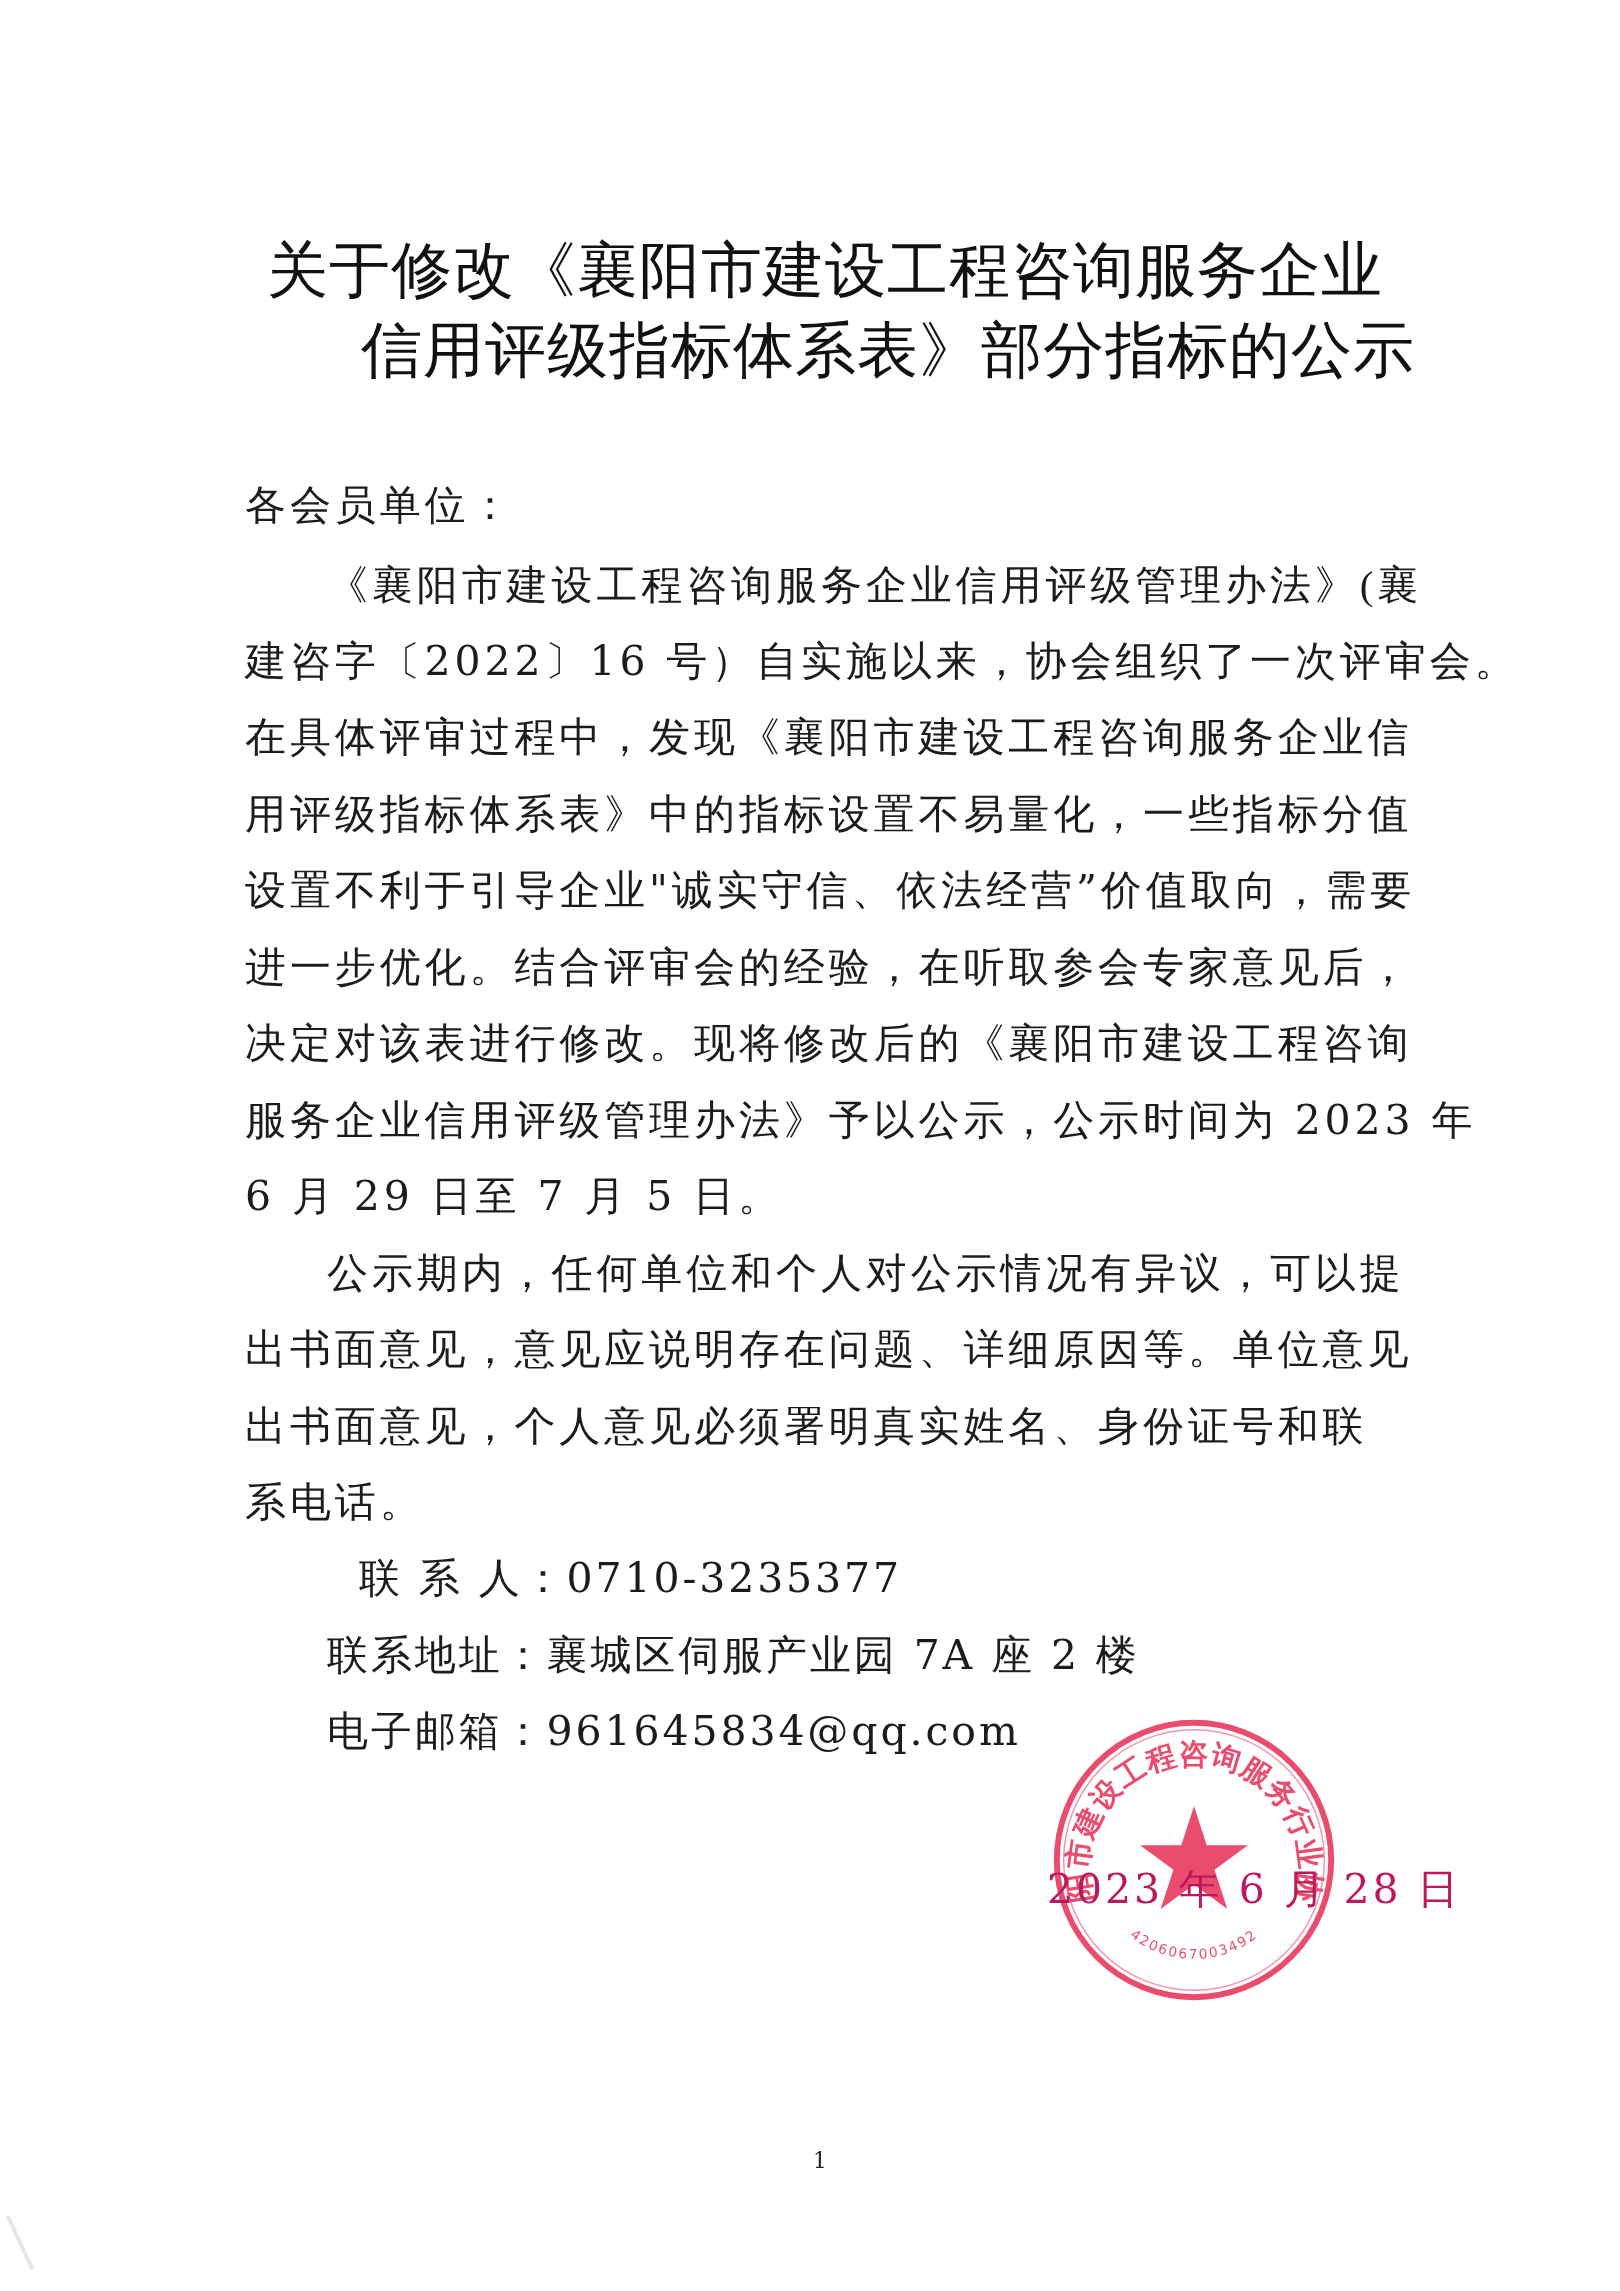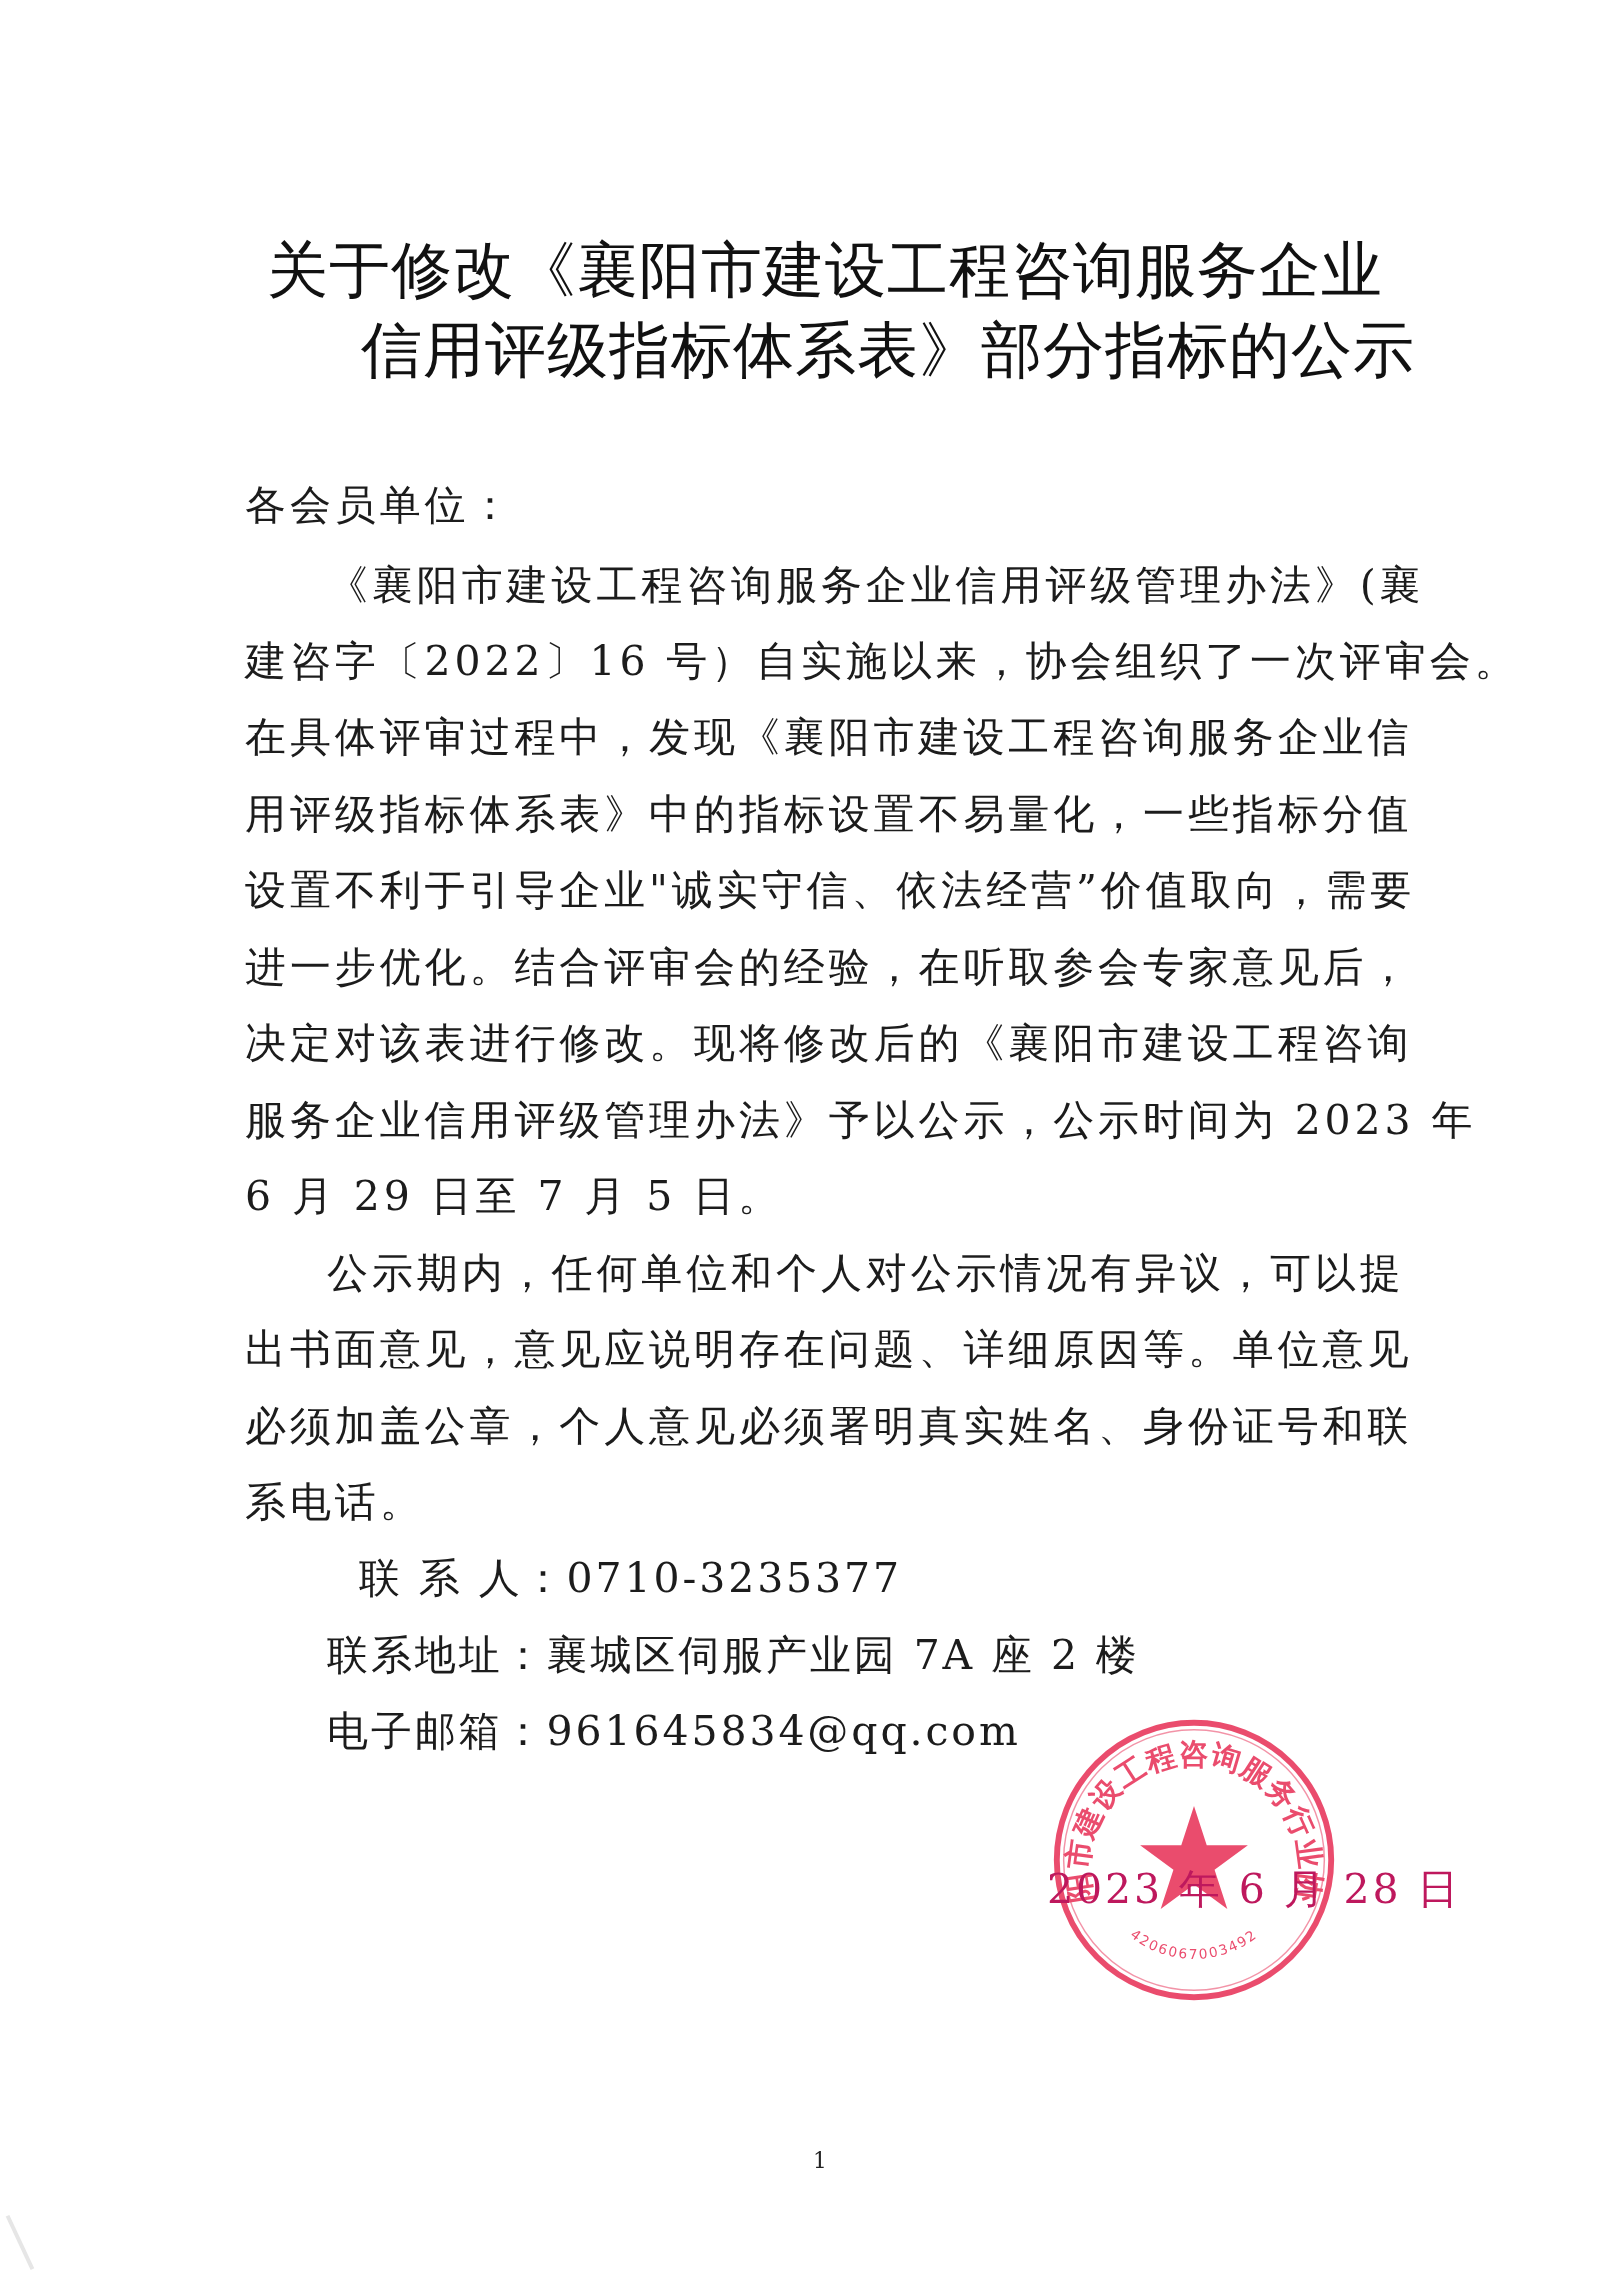--- a/index.html
+++ b/index.html
@@ -28,33 +28,33 @@
 </head>
 <body>
 
 <div class="page">
 
   <div class="title l1">关于修改《襄阳市建设工程咨询服务企业</div>
   <div class="title l2">信用评级指标体系表》部分指标的公示</div>
 
   <div class="line" style="top:488px;font-family:Liberation Mono, monospace;">各会员单位：</div>
 
-  <div class="line indent" style="top:565px;">《襄阳市建设工程咨询服务企业信用评级管理办法》(襄</div>
+  <div class="line indent" style="top:565px;font-family:Liberation Serif, serif;">《襄阳市建设工程咨询服务企业信用评级管理办法》(襄</div>
   <div class="line" style="top:641px;">建咨字〔2022〕16 号）自实施以来，协会组织了一次评审会。</div>
   <div class="line" style="top:794px;">用评级指标体系表》中的指标设置不易量化，一些指标分值</div>
   <div class="line" style="top:717px;">在具体评审过程中，发现《襄阳市建设工程咨询服务企业信</div>
   <div class="line" style="top:870px;">设置不利于引导企业"诚实守信、依法经营”价值取向，需要</div>
   <div class="line" style="top:947px;">进一步优化。结合评审会的经验，在听取参会专家意见后，</div>
   <div class="line" style="top:1023px;">决定对该表进行修改。现将修改后的《襄阳市建设工程咨询</div>
   <div class="line" style="top:1100px;">服务企业信用评级管理办法》予以公示，公示时间为 2023 年</div>
   <div class="line" style="top:1176px;">6 月 29 日至 7 月 5 日。</div>
 
   <div class="line indent" style="top:1253px;">公示期内，任何单位和个人对公示情况有异议，可以提</div>
   <div class="line" style="top:1329px;">出书面意见，意见应说明存在问题、详细原因等。单位意见</div>
-  <div class="line" style="top:1406px;">必须加盖公章，个人意见必须署明真实姓名、身份证号和联</div>
+  <div class="line" style="top:1406px;">出书面意见，个人意见必须署明真实姓名、身份证号和联</div>
   <div class="line" style="top:1482px;">系电话。</div>
 
   <div class="line contact" style="top:1558px;margin-left:32px;">
     <span>联 系 人：</span><span>0710-3235377</span>
   </div>
   <div class="line contact" style="top:1635px;">
     <span>联系地址：</span><span>襄城区伺服产业园 7A 座 2 楼</span>
   </div>
   <div class="line contact" style="top:1711px;">
     <span>电子邮箱：</span><span>961645834@qq.com</span>

